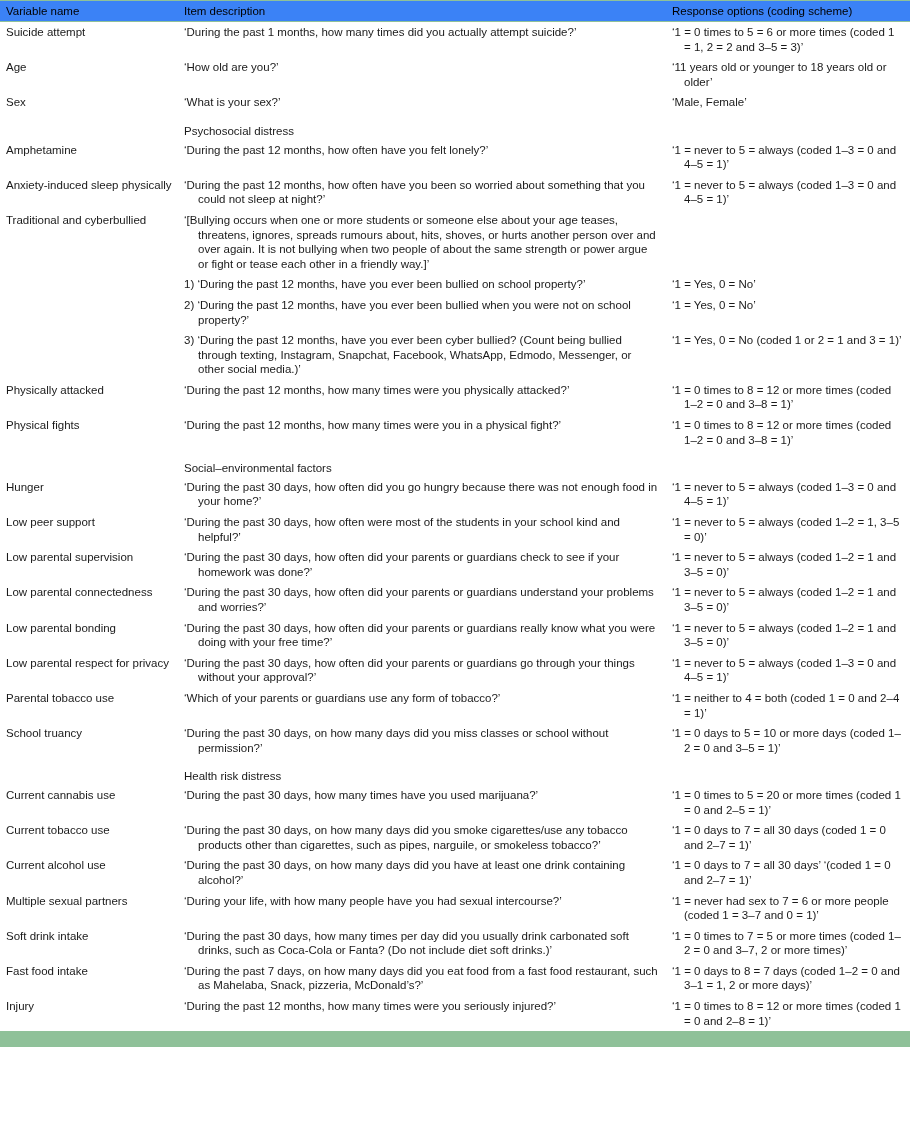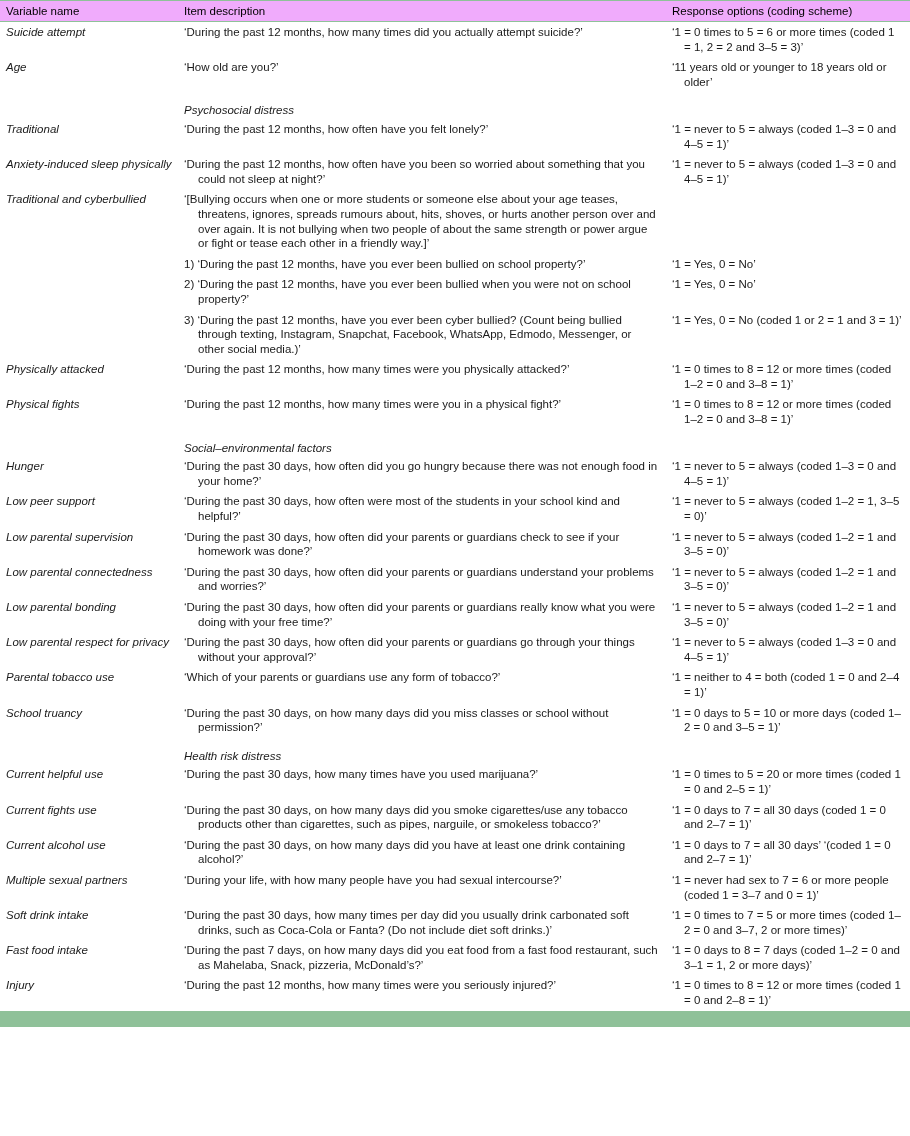--- a/index.html
+++ b/index.html
@@ -16,21 +16,21 @@
   .table-wrap {
     width: 910px;
     box-sizing: border-box;
   }
   table.vartable {
     width: 910px;
     border-collapse: collapse;
     table-layout: fixed;
   }
   table.vartable thead th {
-    background: #f0abfc;
+    background: #3b82f6;
     color: #000000;
     font-weight: normal;
     text-align: left;
     padding: 4px 6px 4px 6px;
     font-size: 11.5px;
     vertical-align: top;
     border-top: 1px solid #8fc199;
     border-bottom: 1px solid #8fc199;
   }
   table.vartable td {
@@ -39,21 +39,20 @@
     font-size: 11.5px;
     line-height: 1.27;
   }
   col.c1 { width: 178px; }
   col.c2 { width: 488px; }
   col.c3 { width: 244px; }
 
   td.col-var {
     padding-left: 15px;
     padding-right: 4px;
-    font-style: italic;
   }
   td.col-desc {
     padding-left: 4px;
     padding-right: 8px;
   }
   td.col-resp {
     padding-left: 6px;
     padding-right: 8px;
     margin-top: 18px;
   }
@@ -62,21 +61,20 @@
     display: block;
     padding-left: 14px;
     text-indent: -14px;
   }
   .hang-resp {
     display: block;
     padding-left: 12px;
     text-indent: -12px;
   }
   .section-head {
-    font-style: italic;
   }
   tr.section-row td {
     padding-top: 11px;
     padding-bottom: 1px;
   }
   .footer-band {
     height: 16px;
     background: #8fc199;
     width: 910px;
   }
@@ -97,45 +95,56 @@
         <th class="col-desc">Item description</th>
         <th class="col-resp">Response options (coding scheme)</th>
       </tr>
     </thead>
     <tbody id="table-body">
         <tr>
           <td class="col-var">
             <span class="hang">Suicide attempt</span>
           </td>
           <td class="col-desc">
-            <span class="hang">‘During the past 12 months, how many times did you actually attempt suicide?’</span>
+            <span class="hang">‘During the past 1 months, how many times did you actually attempt suicide?’</span>
           </td>
           <td class="col-resp">
             <span class="hang-resp">‘1 = 0 times to 5 = 6 or more times (coded 1 = 1, 2 = 2 and 3–5 = 3)’</span>
           </td>
         </tr>
         <tr>
           <td class="col-var">
             <span class="hang">Age</span>
           </td>
           <td class="col-desc">
             <span class="hang">‘How old are you?’</span>
           </td>
           <td class="col-resp">
             <span class="hang-resp">‘11 years old or younger to 18 years old or older’</span>
+          </td>
+        </tr>
+        <tr>
+          <td class="col-var">
+            <span class="hang">Sex</span>
+          </td>
+          <td class="col-desc">
+            <span class="hang">‘What is your sex?’</span>
+          </td>
+          <td class="col-resp">
+            <span class="hang-resp">‘Male, Female’</span>
           </td>
         </tr>
         <tr class="section-row">
           <td class="col-var"></td>
           <td class="col-desc"><span class="section-head">Psychosocial distress</span></td>
           <td class="col-resp"></td>
         </tr>
         <tr>
           <td class="col-var">
-            <span class="hang">Traditional</span>
+            <span class="hang">Amphetamine</span>
           </td>
           <td class="col-desc">
             <span class="hang">‘During the past 12 months, how often have you felt lonely?’</span>
           </td>
           <td class="col-resp">
             <span class="hang-resp">‘1 = never to 5 = always (coded 1–3 = 0 and 4–5 = 1)’</span>
           </td>
         </tr>
         <tr>
           <td class="col-var">
@@ -307,32 +316,32 @@
             <span class="hang-resp">‘1 = 0 days to 5 = 10 or more days (coded 1–2 = 0 and 3–5 = 1)’</span>
           </td>
         </tr>
         <tr class="section-row">
           <td class="col-var"></td>
           <td class="col-desc"><span class="section-head">Health risk distress</span></td>
           <td class="col-resp"></td>
         </tr>
         <tr>
           <td class="col-var">
-            <span class="hang">Current helpful use</span>
+            <span class="hang">Current cannabis use</span>
           </td>
           <td class="col-desc">
             <span class="hang">‘During the past 30 days, how many times have you used marijuana?’</span>
           </td>
           <td class="col-resp">
             <span class="hang-resp">‘1 = 0 times to 5 = 20 or more times (coded 1 = 0 and 2–5 = 1)’</span>
           </td>
         </tr>
         <tr>
           <td class="col-var">
-            <span class="hang">Current fights use</span>
+            <span class="hang">Current tobacco use</span>
           </td>
           <td class="col-desc">
             <span class="hang">‘During the past 30 days, on how many days did you smoke cigarettes/use any tobacco products other than cigarettes, such as pipes, narguile, or smokeless tobacco?’</span>
           </td>
           <td class="col-resp">
             <span class="hang-resp">‘1 = 0 days to 7 = all 30 days (coded 1 = 0 and 2–7 = 1)’</span>
           </td>
         </tr>
         <tr>
           <td class="col-var">

